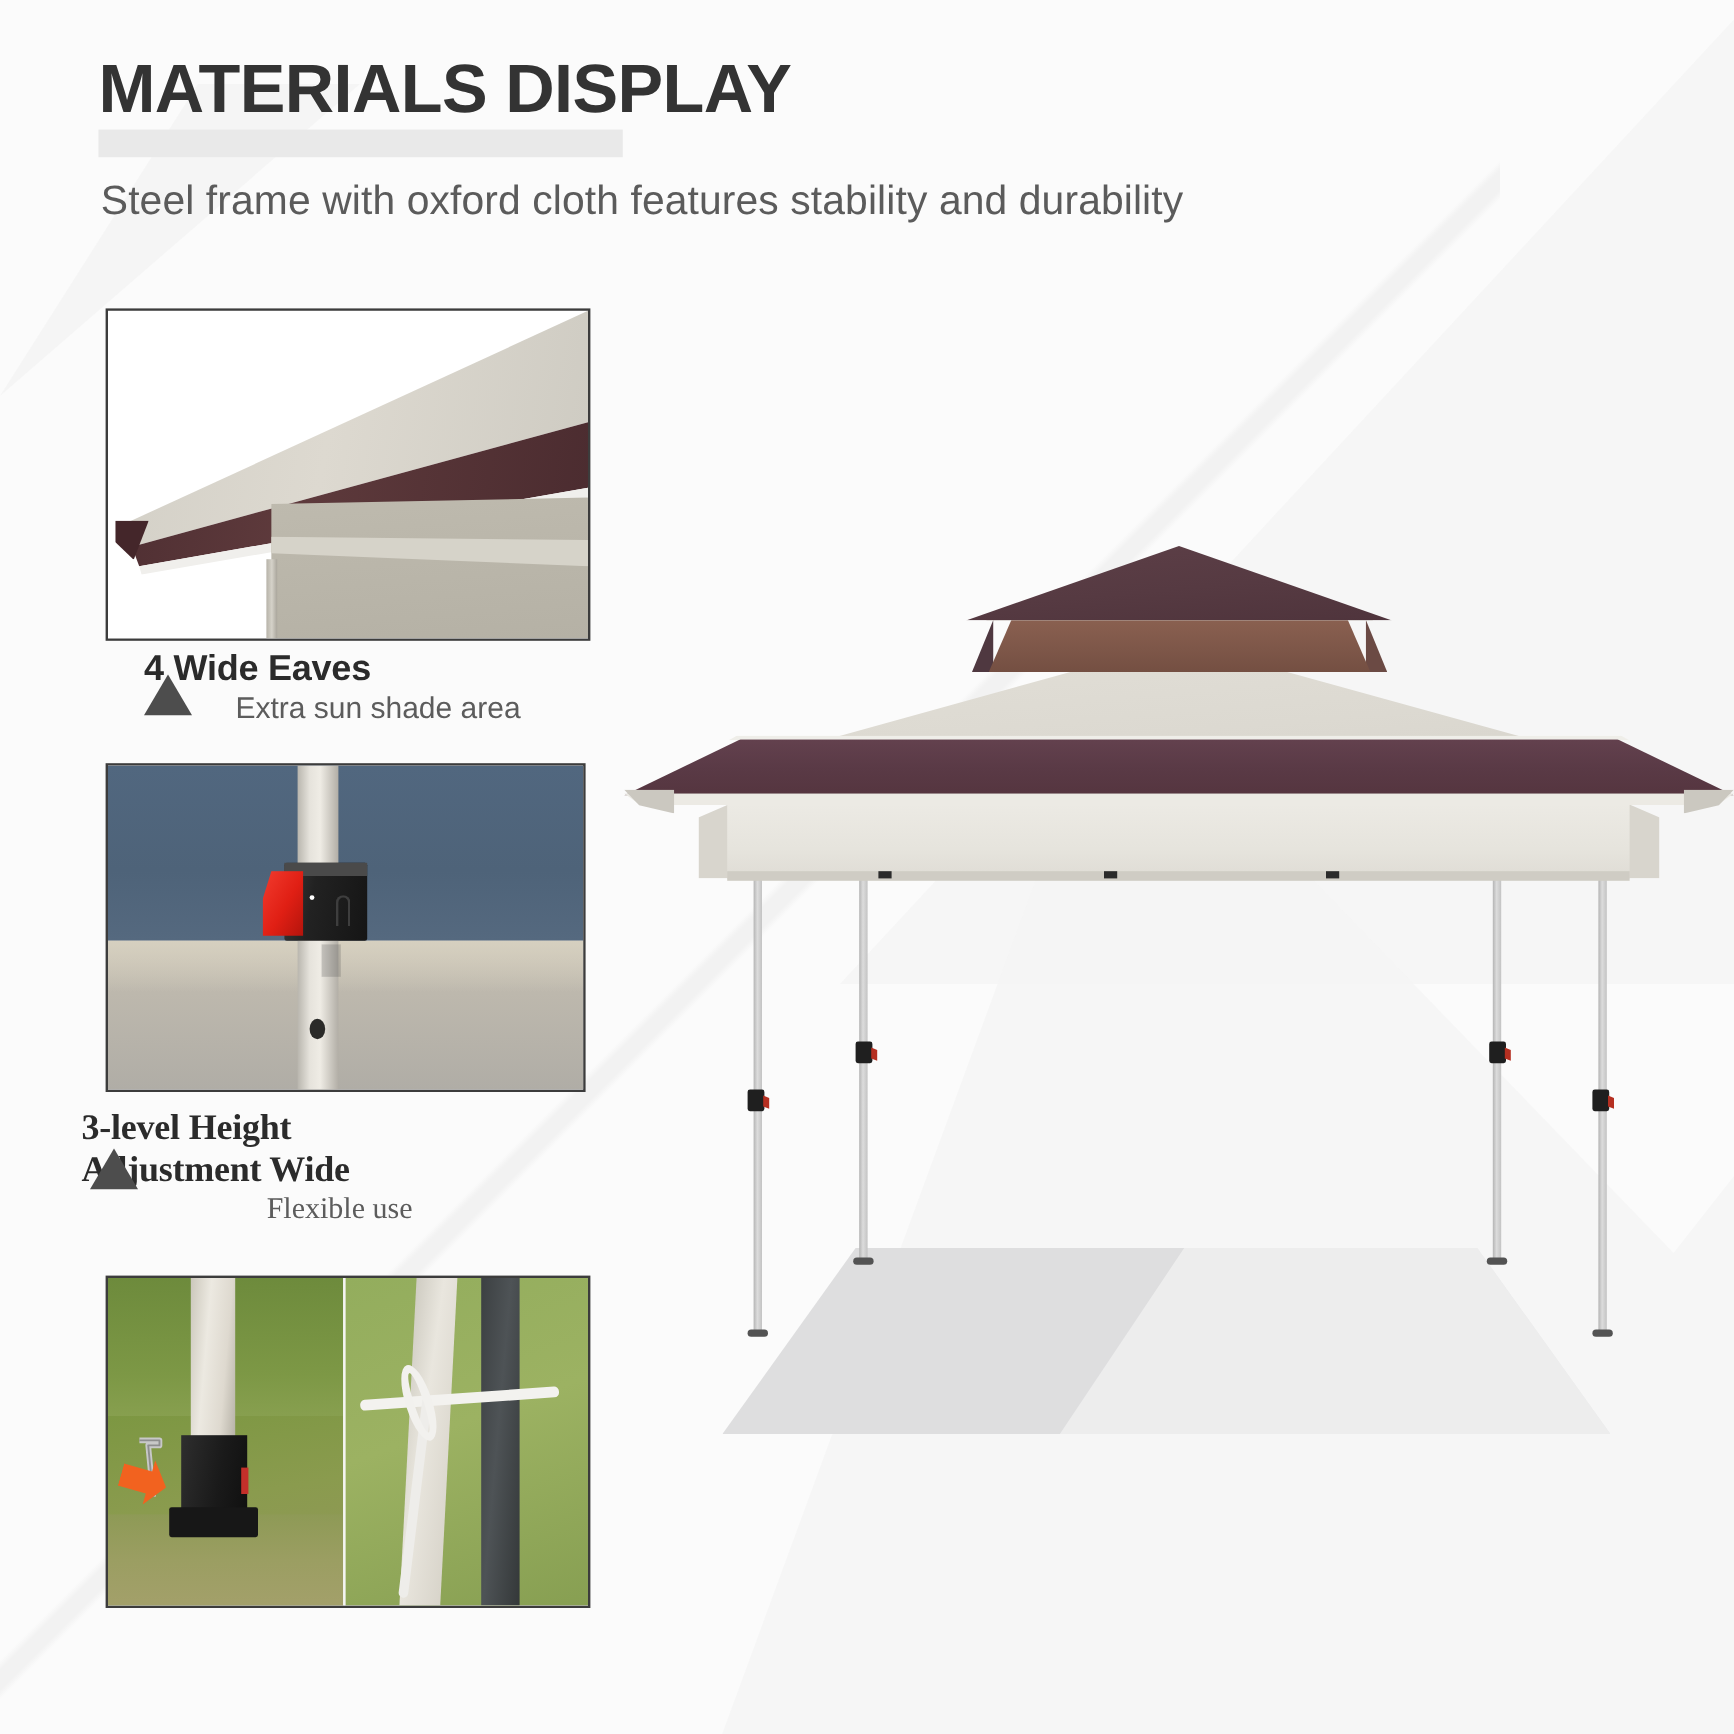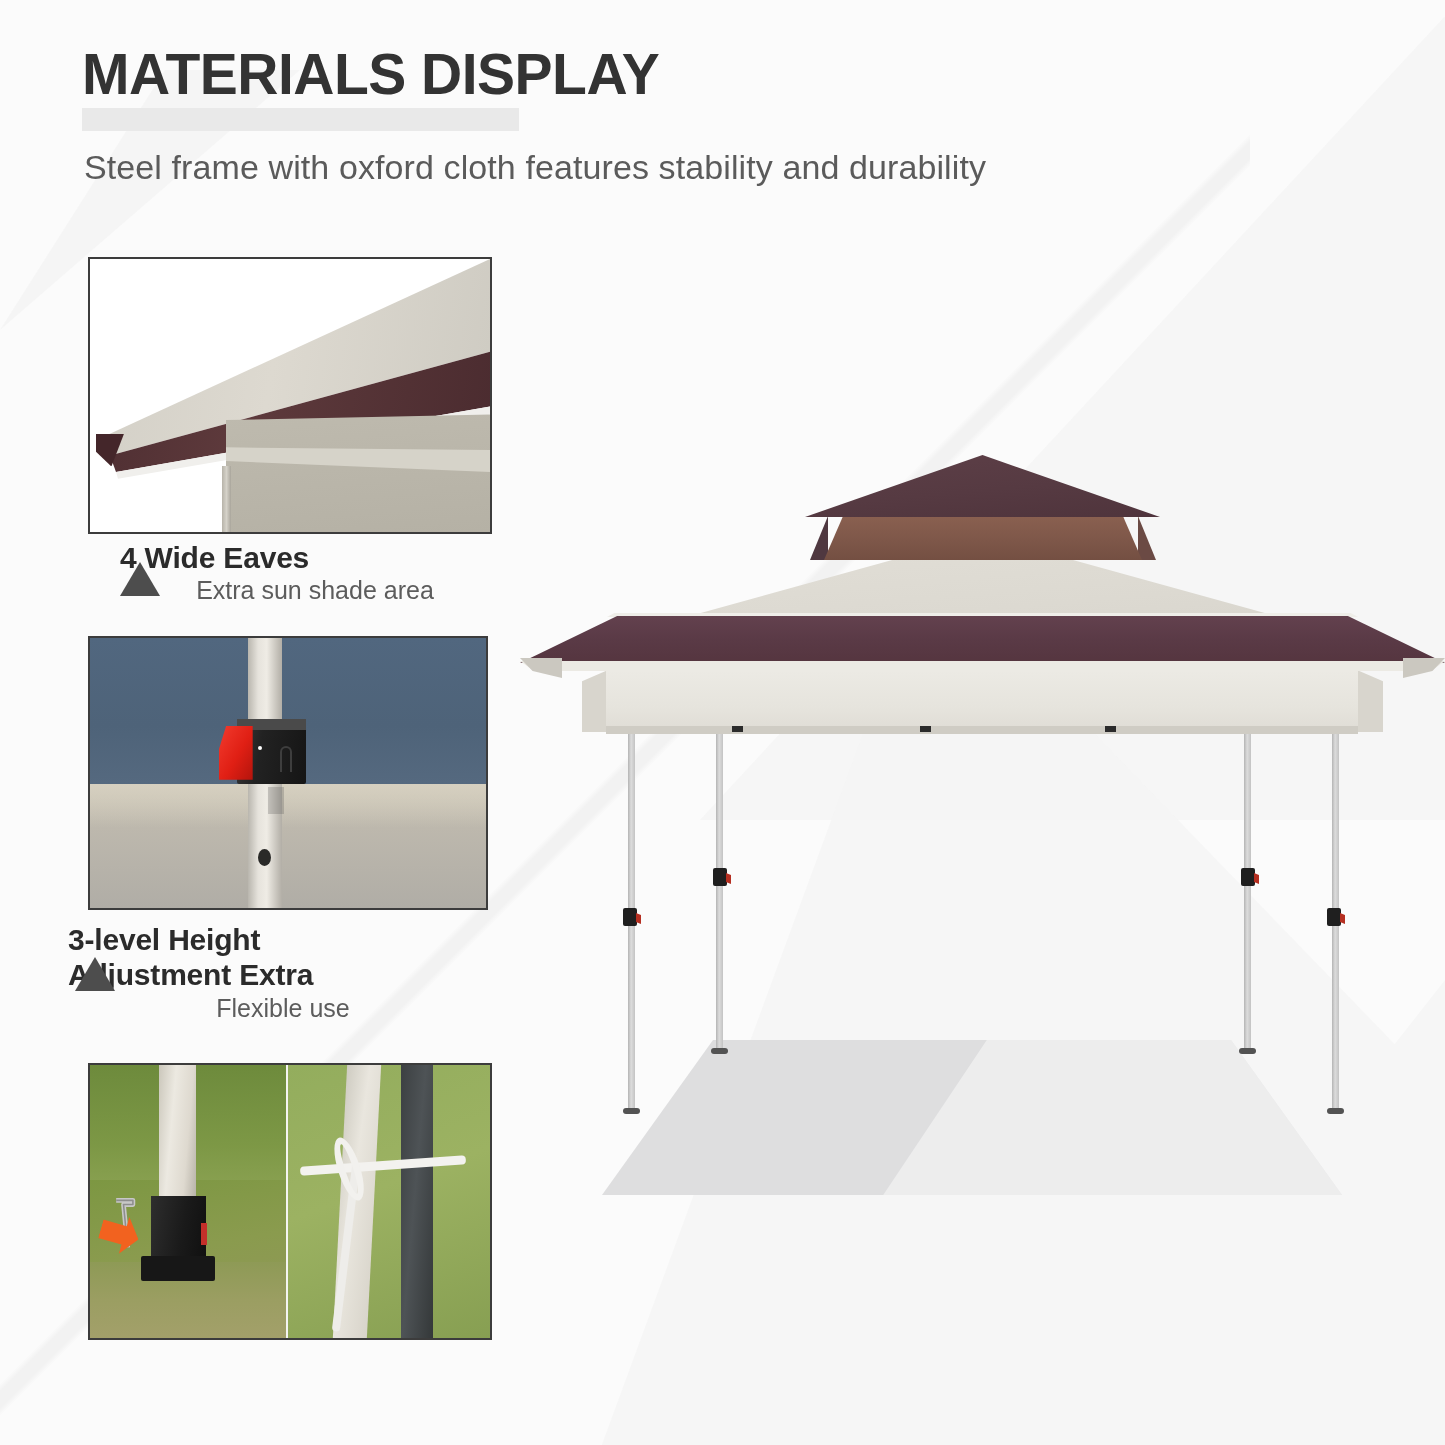--- a/index.html
+++ b/index.html
@@ -292,21 +292,21 @@
     font-size: 25px;
     font-weight: 300;
     color: #5c5c5c;
     line-height: 1.2;
     text-align: center;
     white-space: nowrap;
   }
 
   .cap1 { left: 120px; top: 540px; width: 390px; }
   .cap1 .cap-tri { left: 0px; top: 22px; }
-  .cap2 { left: 68px; top: 922px; width: 430px; }
+  .cap2 { left: 68px; top: 922px; width: 430px; font-family: Liberation Serif, serif; }
   .cap2 .cap-tri { left: 7px; top: 35px; }
   .cap3 { left: 88px; top: 1348px; width: 410px; }
   .cap3 .cap-tri { left: 6px; top: 16px; }
 
   
   .gazebo { position: absolute; left: 520px; top: 430px; width: 925px; height: 780px; }
 
   .gz-floor {
     position: absolute; left: 82px; top: 610px;
     width: 740px; height: 155px;
@@ -504,21 +504,21 @@
     <div class="p2-lock-body"></div>
     <div class="p2-lock-top"></div>
     <div class="p2-lock-slot"></div>
     <div class="p2-lever"></div>
     <div class="p2-lever-dot"></div>
   </div>
 
   <div class="caption cap2">
     <div class="cap-tri"></div>
     <div class="cap-title">3-level Height</div>
-    <div class="cap-title">Adjustment Extra</div>
+    <div class="cap-title">Adjustment Wide</div>
     <div class="cap-sub">Flexible use</div>
   </div>
 
   <div class="panel panel-3">
     <div class="p3-left">
       <div class="p3-grass-blur"></div>
       <div class="p3-grass-low"></div>
       <div class="p3-pole-l"></div>
       <div class="p3-foot"></div>
       <div class="p3-foot-red"></div>

